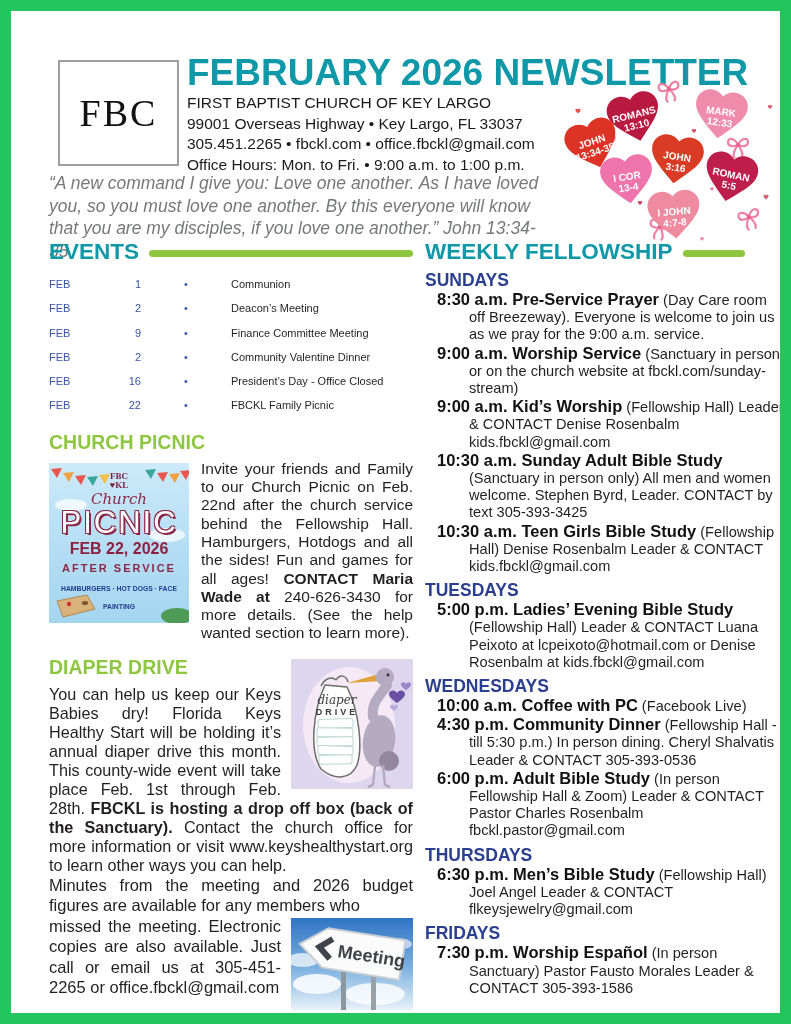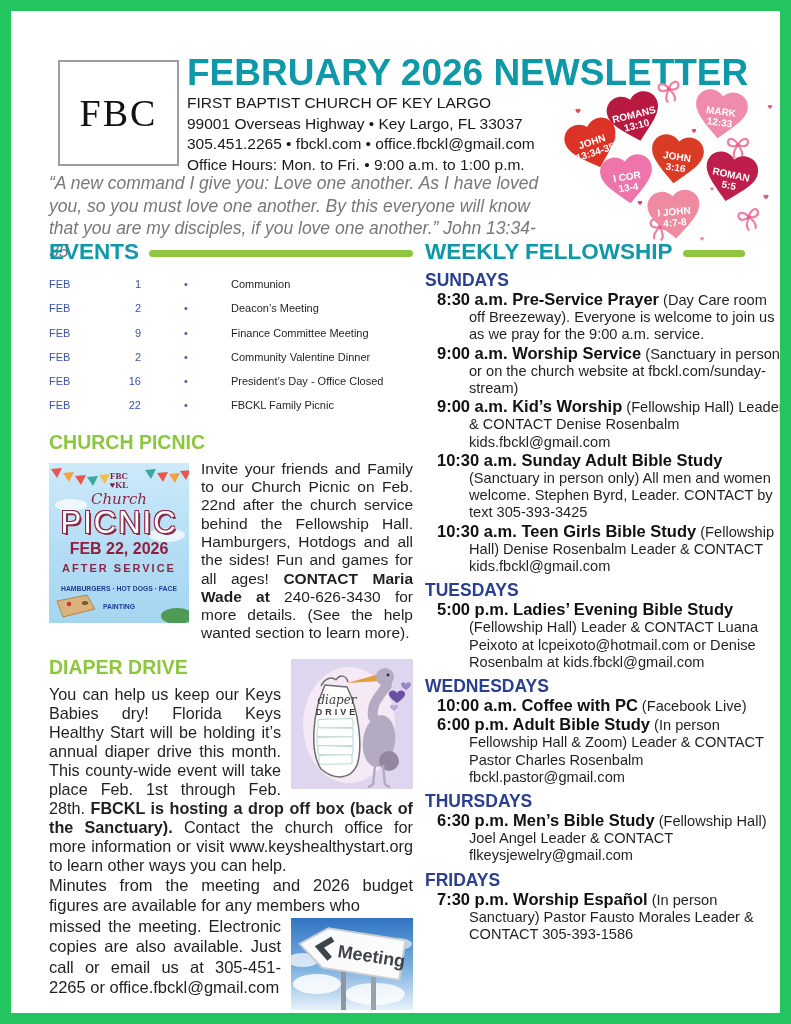--- a/index.html
+++ b/index.html
@@ -308,20 +308,21 @@
           <div class="fitem"><b class="ftitle">10:30 a.m. Sunday Adult Bible Study</b><span class="fdesc"> (Sanctuary in person only)  All men and women welcome. Stephen Byrd, Leader.  CONTACT by text 305-393-3425</span></div>
           <div class="fitem"><b class="ftitle">10:30 a.m. Teen Girls Bible Study</b><span class="fdesc"> (Fellowship Hall) Denise Rosenbalm Leader &amp; CONTACT kids.fbckl@gmail.com</span></div>
         </div>
         <div class="day">
           <div class="day-heading">TUESDAYS</div>
           <div class="fitem"><b class="ftitle">5:00 p.m. Ladies’ Evening Bible Study</b><span class="fdesc"> (Fellowship Hall) Leader &amp;  CONTACT Luana Peixoto at lcpeixoto@hotmail.com or Denise Rosenbalm at kids.fbckl@gmail.com</span></div>
         </div>
         <div class="day">
           <div class="day-heading">WEDNESDAYS</div>
           <div class="fitem"><b class="ftitle">10:00 a.m. Coffee with PC</b><span class="fdesc"> (Facebook Live)</span></div>
+          <div class="fitem"><b class="ftitle">4:30 p.m. Community Dinner</b><span class="fdesc"> (Fellowship Hall - till 5:30 p.m.) In person dining. Cheryl Shalvatis Leader &amp; CONTACT 305-393-0536</span></div>
           <div class="fitem"><b class="ftitle">6:00 p.m. Adult Bible Study</b><span class="fdesc"> (In person Fellowship Hall &amp; Zoom) Leader &amp; CONTACT Pastor Charles Rosenbalm fbckl.pastor@gmail.com</span></div>
         </div>
         <div class="day">
           <div class="day-heading">THURSDAYS</div>
           <div class="fitem"><b class="ftitle">6:30 p.m. Men’s Bible Study</b><span class="fdesc"> (Fellowship Hall) Joel Angel Leader &amp; CONTACT flkeysjewelry@gmail.com</span></div>
         </div>
         <div class="day">
           <div class="day-heading">FRIDAYS</div>
           <div class="fitem"><b class="ftitle">7:30 p.m. Worship Español</b><span class="fdesc"> (In person Sanctuary) Pastor Fausto Morales Leader &amp; CONTACT 305-393-1586</span></div>
         </div>

